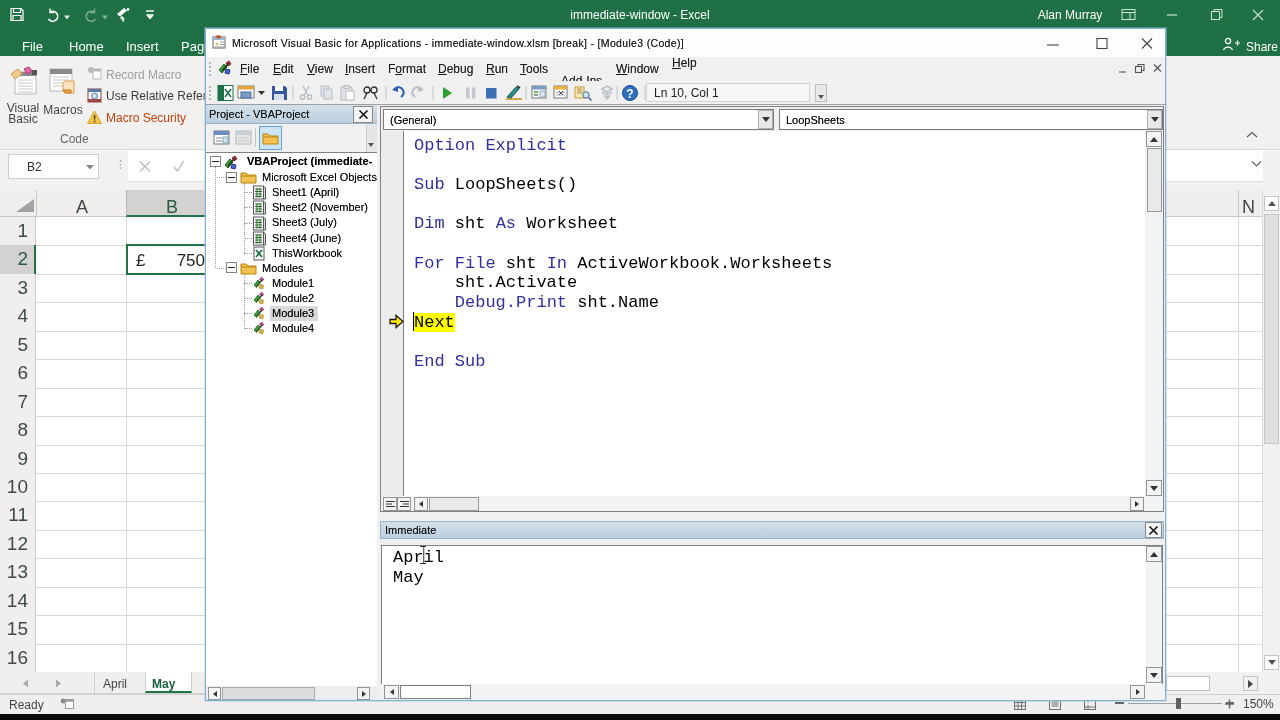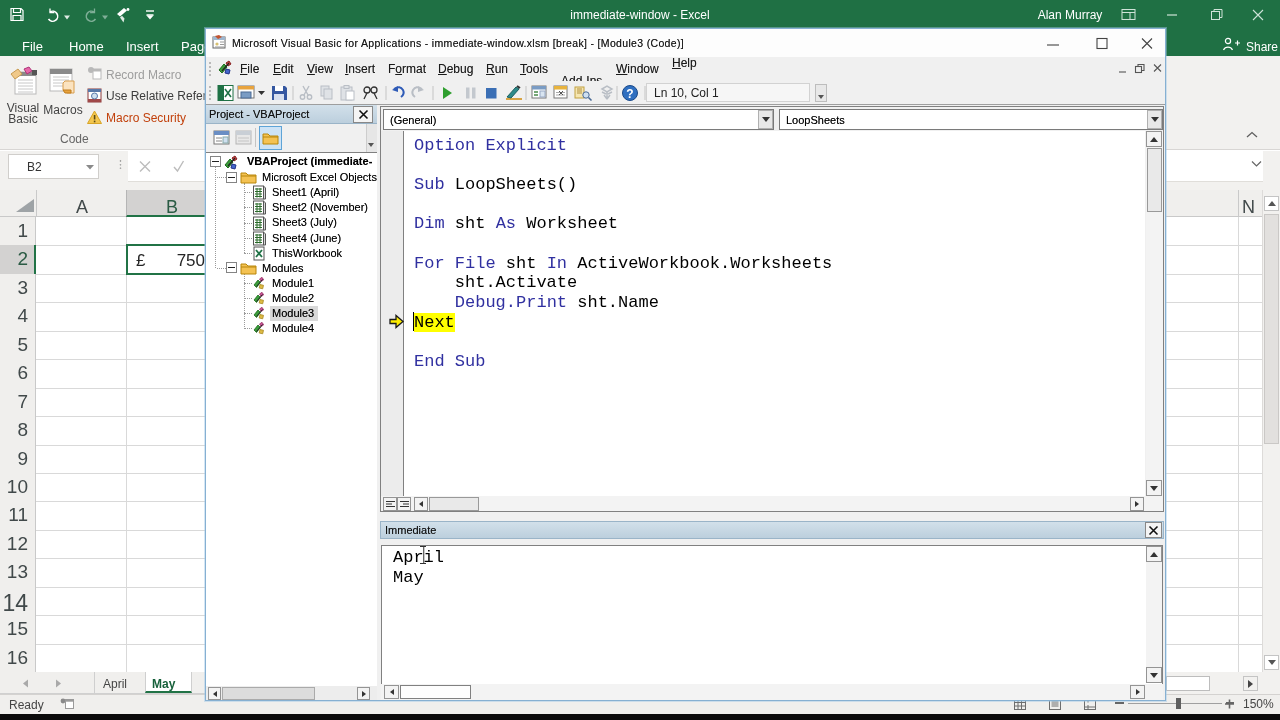--- a/index.html
+++ b/index.html
@@ -183,21 +183,21 @@
 <div class="a" style="left:0;top:305.3px;width:28px;text-align:right;font-size:19px;color:#41494a">4</div>
 <div class="a" style="left:0;top:333.8px;width:28px;text-align:right;font-size:19px;color:#41494a">5</div>
 <div class="a" style="left:0;top:362.2px;width:28px;text-align:right;font-size:19px;color:#41494a">6</div>
 <div class="a" style="left:0;top:390.6px;width:28px;text-align:right;font-size:19px;color:#41494a">7</div>
 <div class="a" style="left:0;top:419.1px;width:28px;text-align:right;font-size:19px;color:#41494a">8</div>
 <div class="a" style="left:0;top:447.5px;width:28px;text-align:right;font-size:19px;color:#41494a">9</div>
 <div class="a" style="left:0;top:476.0px;width:28px;text-align:right;font-size:19px;color:#41494a">10</div>
 <div class="a" style="left:0;top:504.4px;width:28px;text-align:right;font-size:19px;color:#41494a">11</div>
 <div class="a" style="left:0;top:532.8px;width:28px;text-align:right;font-size:19px;color:#41494a">12</div>
 <div class="a" style="left:0;top:561.3px;width:28px;text-align:right;font-size:19px;color:#41494a">13</div>
-<div class="a" style="left:0;top:589.7px;width:28px;text-align:right;font-size:23px;color:#41494a">14</div>
+<div class="a" style="left:0;top:589.7px;width:28px;text-align:right;font-size:19px;color:#41494a">14</div>
 <div class="a" style="left:0;top:618.2px;width:28px;text-align:right;font-size:19px;color:#41494a">15</div>
 <div class="a" style="left:0;top:646.6px;width:28px;text-align:right;font-size:19px;color:#41494a">16</div>
 
 <div class="a" style="left:126px;top:244px;width:85px;height:31px;border:2px solid #217346;background:#fff"></div>
 <div class="a" style="left:136px;top:251px;font-size:17px;color:#262626">£</div>
 <div class="a" style="left:160px;top:251px;width:45px;font-size:17px;color:#262626;text-align:right">750</div>
 
 <div class="a" style="left:1262px;top:190px;width:18px;height:482px;background:#f2f1ef;border-left:1px solid #dddbd9"></div>
 <div class="sb" style="left:1264px;top:196px;width:15px;height:15px;background:#fff;border-color:#c4c4c4">
       <span class="tr" style="border-left:4px solid transparent;border-right:4px solid transparent;border-bottom:5px solid #555"></span>

